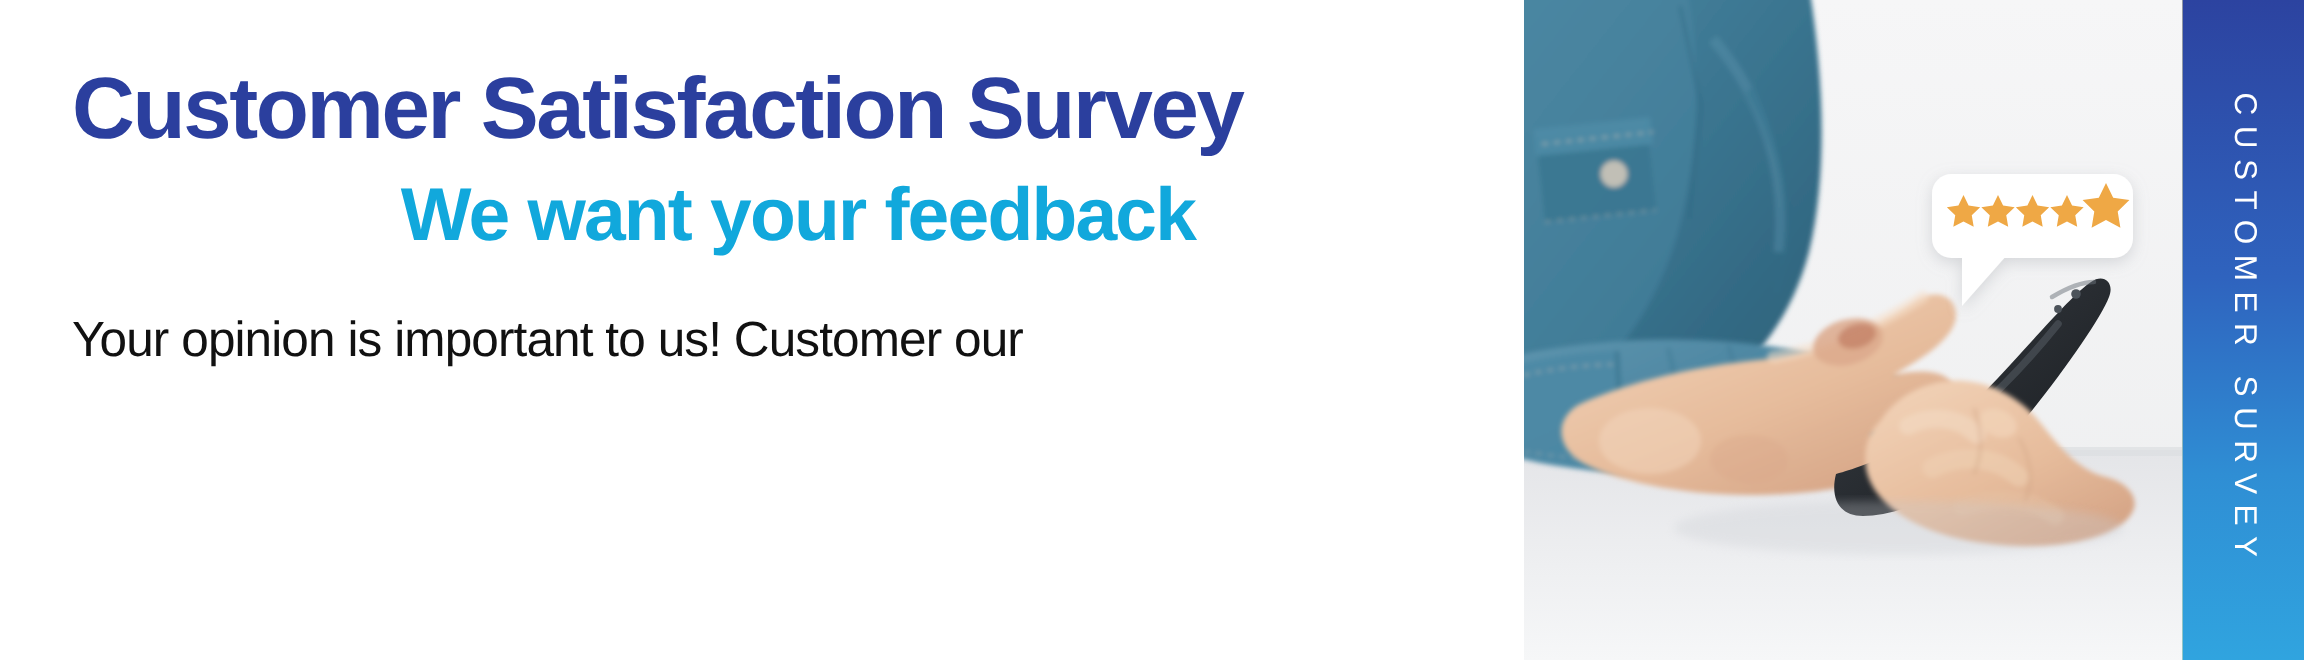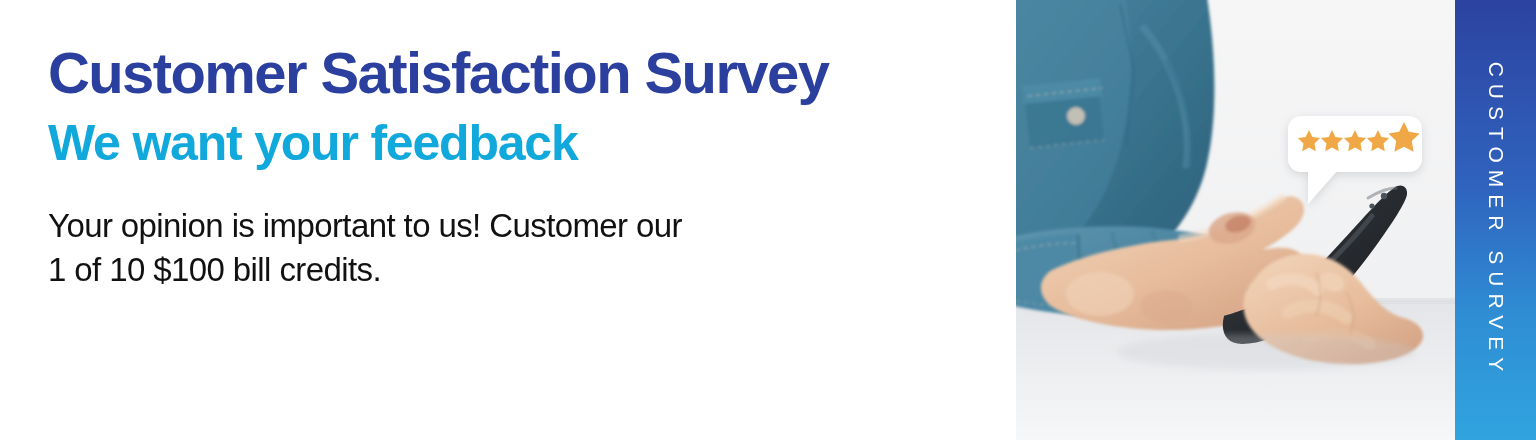--- a/index.html
+++ b/index.html
@@ -81,25 +81,24 @@
 </style>
 </head>
 <body>
 
 <div class="banner">
 
   <div class="text-panel">
 
     <div class="headline" style="color:#2B3F9E;">Customer Satisfaction Survey</div>
 
-    <div class="subhead" style="color:#11A8DC;">We want your feedback</div>
+    <div class="subhead" style="color:#11A8DC;text-align:center;">We want your feedback</div>
 
     <div class="body-copy" style="color:#111111;">
       <span class="ln">Your opinion is important to us! Customer our</span>
-      <span class="ln">1 of 10 $100 bill credits.</span>
     </div>
 
   </div>
 
   <div class="photo">
     <svg viewBox="0 0 439 440" preserveAspectRatio="xMidYMid slice">
       <defs>
         <linearGradient id="bgWall" x1="0" y1="0" x2="0" y2="1">
           <stop offset="0%" stop-color="#F6F6F7"></stop>
           <stop offset="100%" stop-color="#EDEEEF"></stop>

